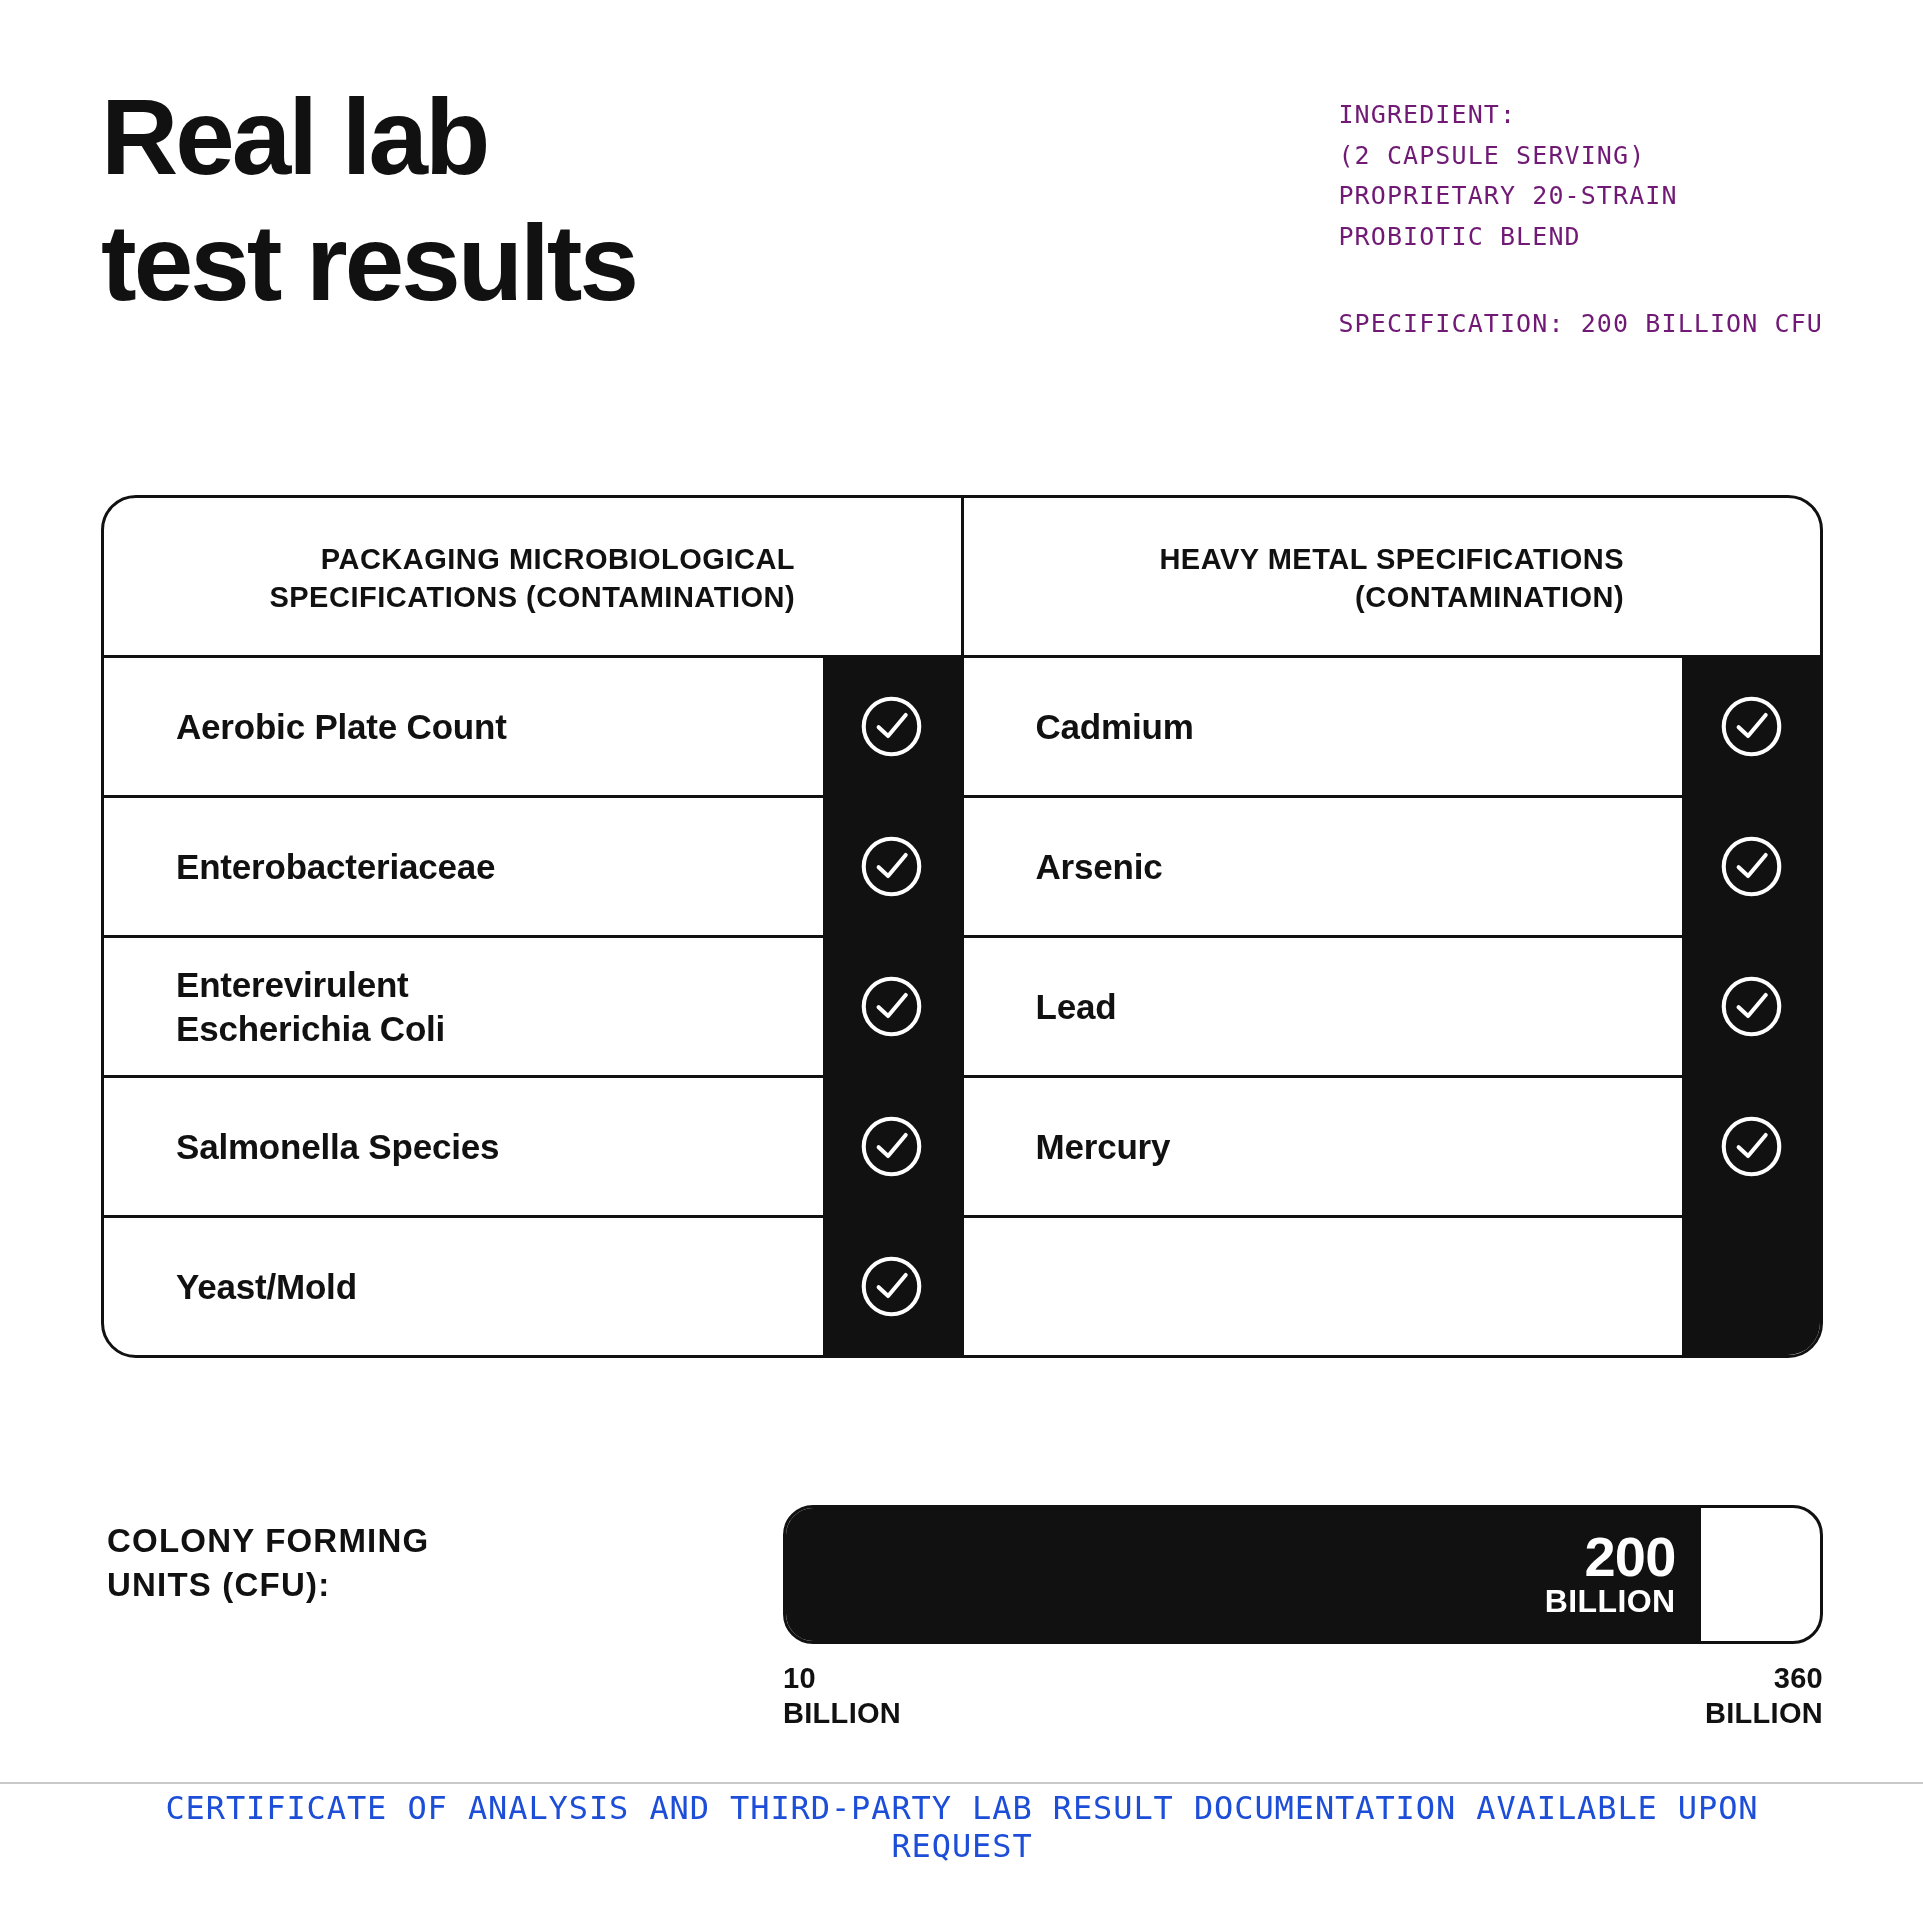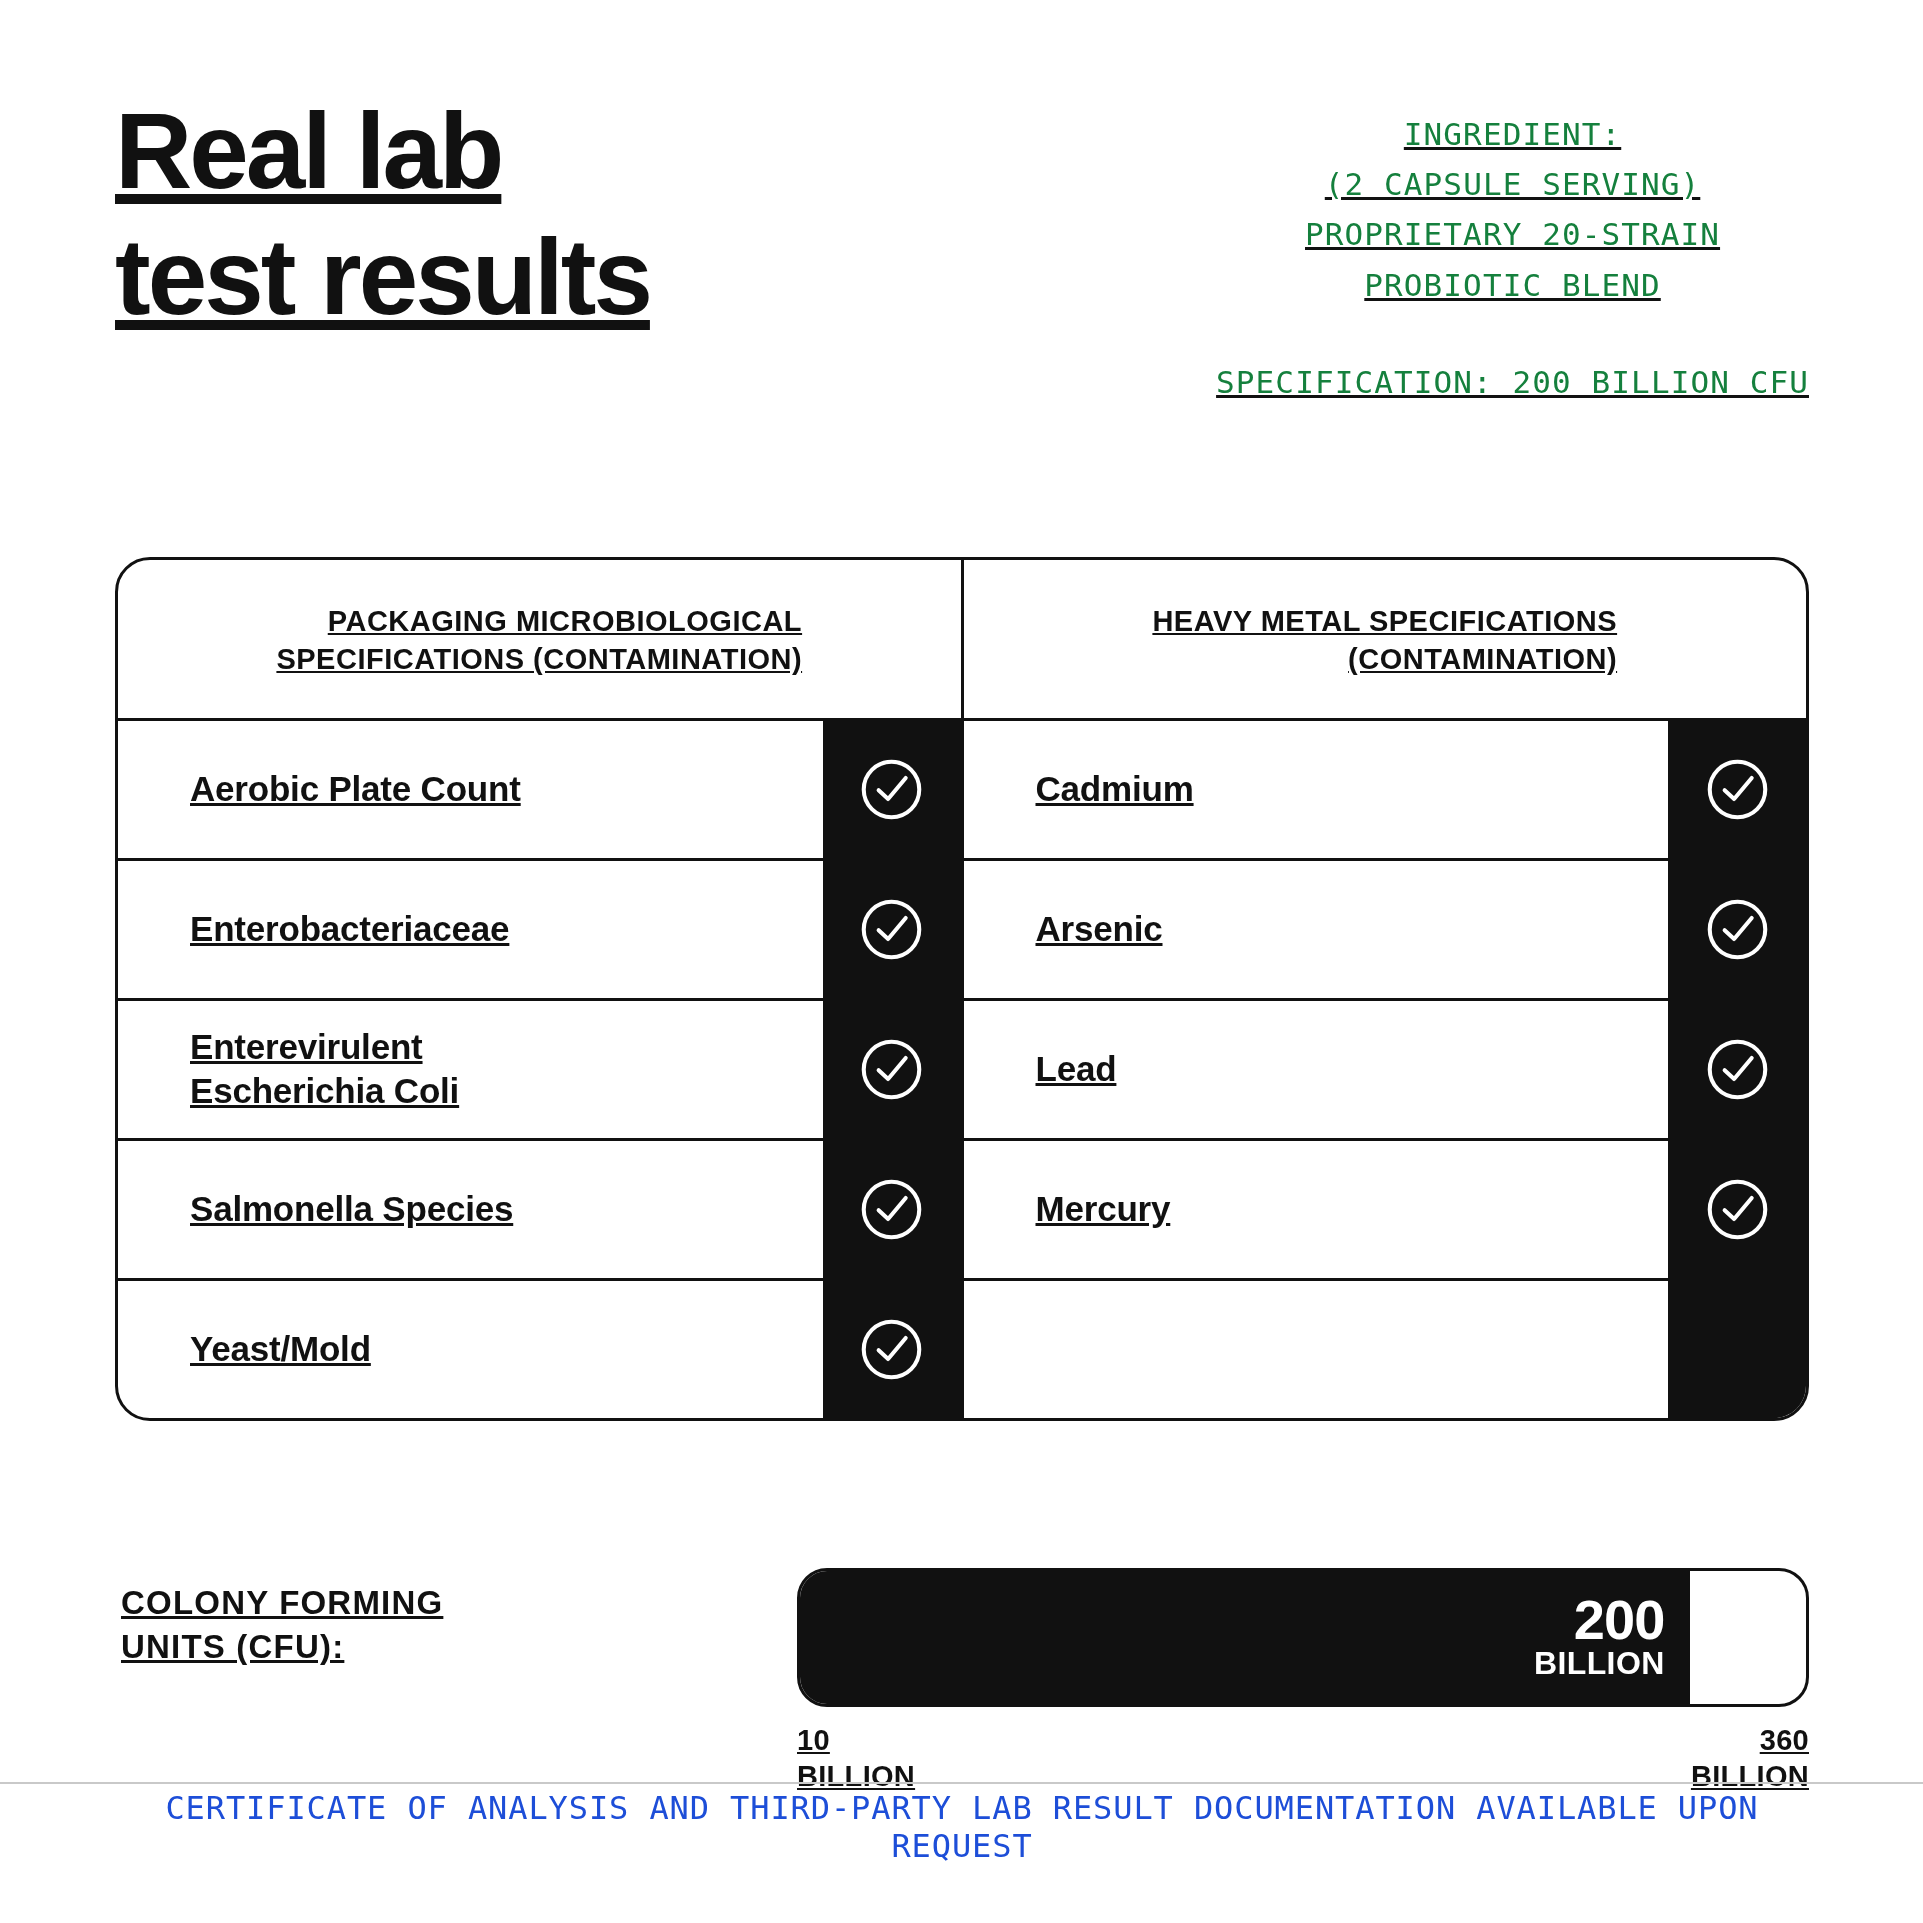--- a/index.html
+++ b/index.html
@@ -11,48 +11,47 @@
     width: 1924px;
     height: 1924px;
     font-family: "Liberation Sans", sans-serif;
     color: #111111;
     overflow: hidden;
     position: relative;
   }
   .page {
     position: absolute;
     inset: 0;
-    padding: 16px;
-    text-decoration: underline;
+    padding: 2px;
   }
 
   
   .header {
     display: flex;
     align-items: flex-start;
     justify-content: space-between;
     padding: 72px 99px 0 99px;
   }
   .title {
     font-family: "Liberation Sans", sans-serif;
     font-weight: 700;
     font-size: 107px;
     line-height: 1.18;
     letter-spacing: -3px;
     margin: 0;
     color: #111111;
     white-space: pre-line;
   }
   .meta {
-    text-align: center;
+    text-align: left;
     font-family: "DejaVu Sans Mono", monospace;
-    font-size: 31px;
+    font-size: 25px;
     line-height: 1.62;
     letter-spacing: 1.1px;
-    color: #15803d;
+    color: #701a75;
     margin-top: 21px;
   }
   .meta .spec {
     margin-top: 47px;
     white-space: nowrap;
   }
   .meta .ing {
     white-space: pre-line;
   }
 

